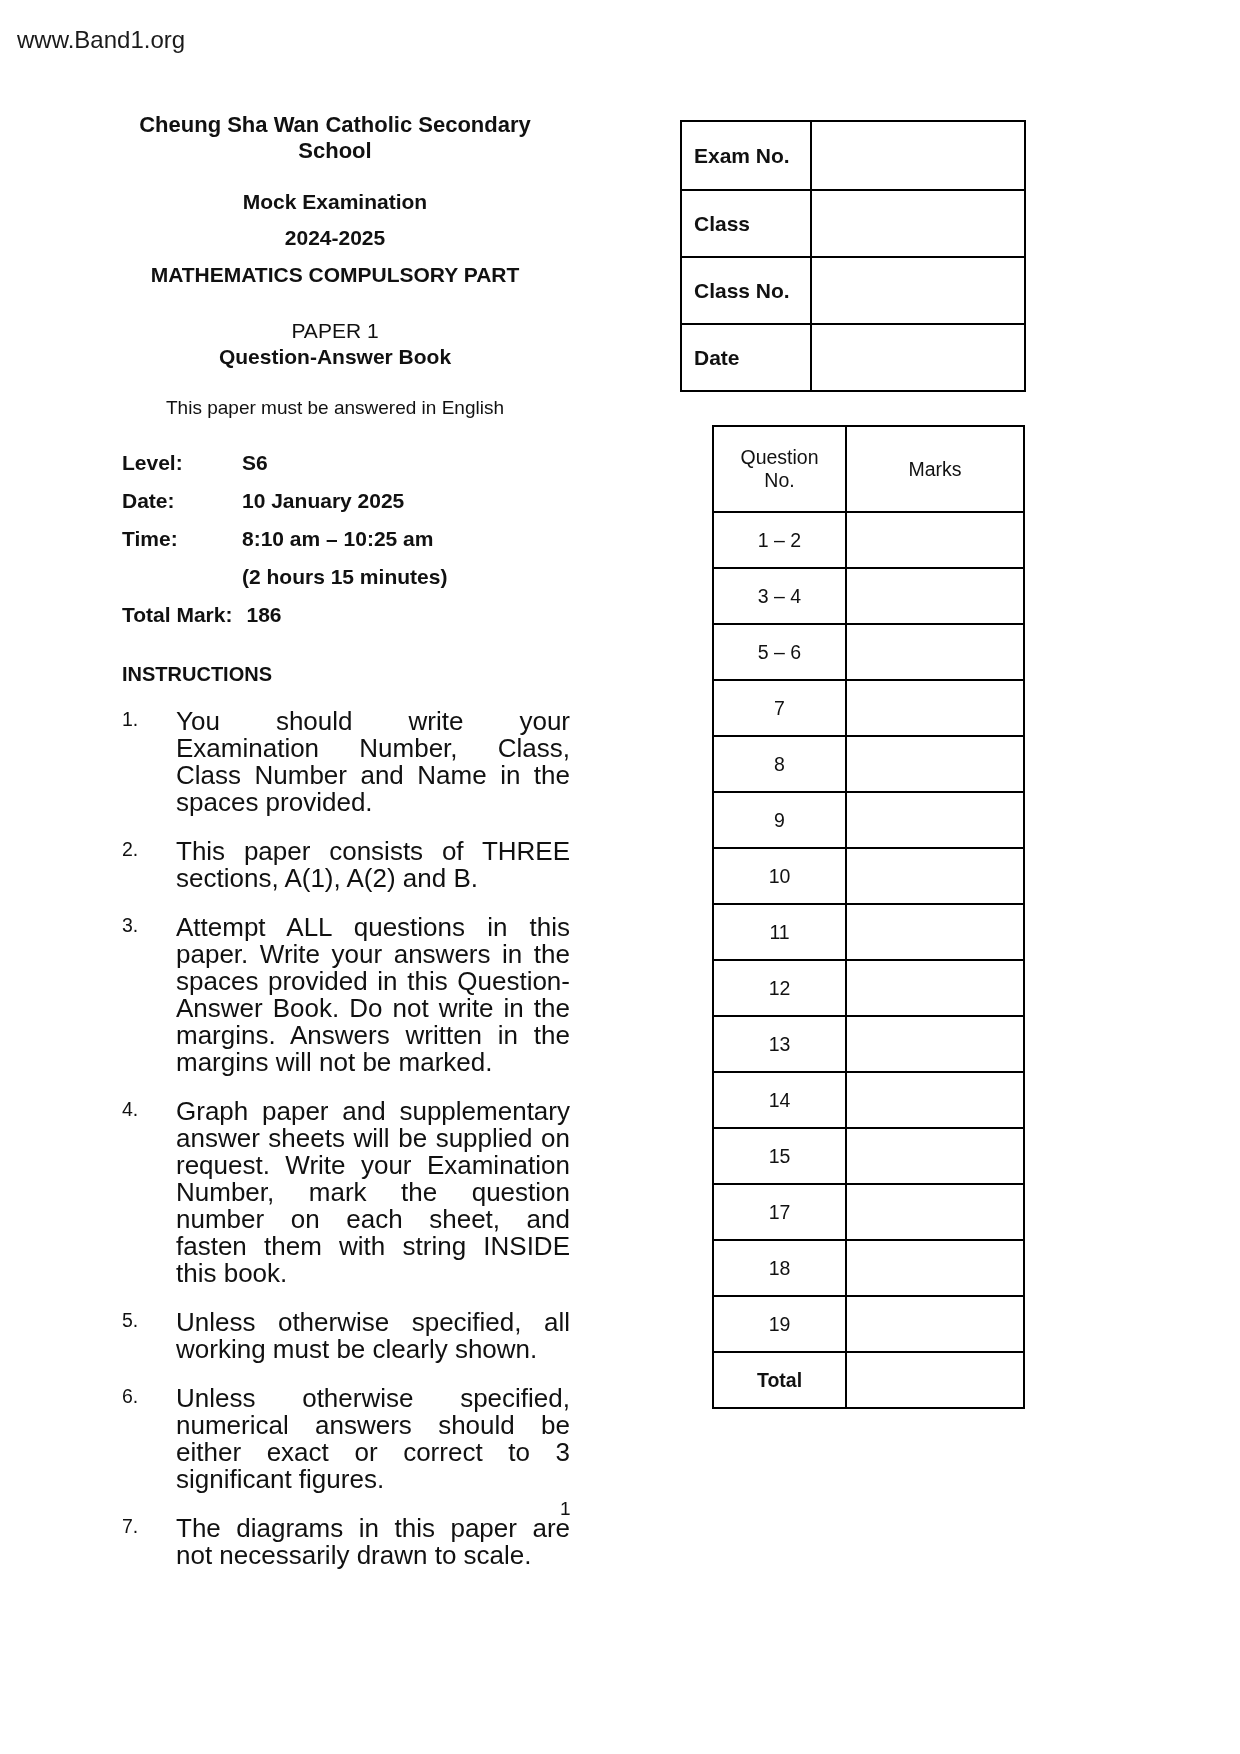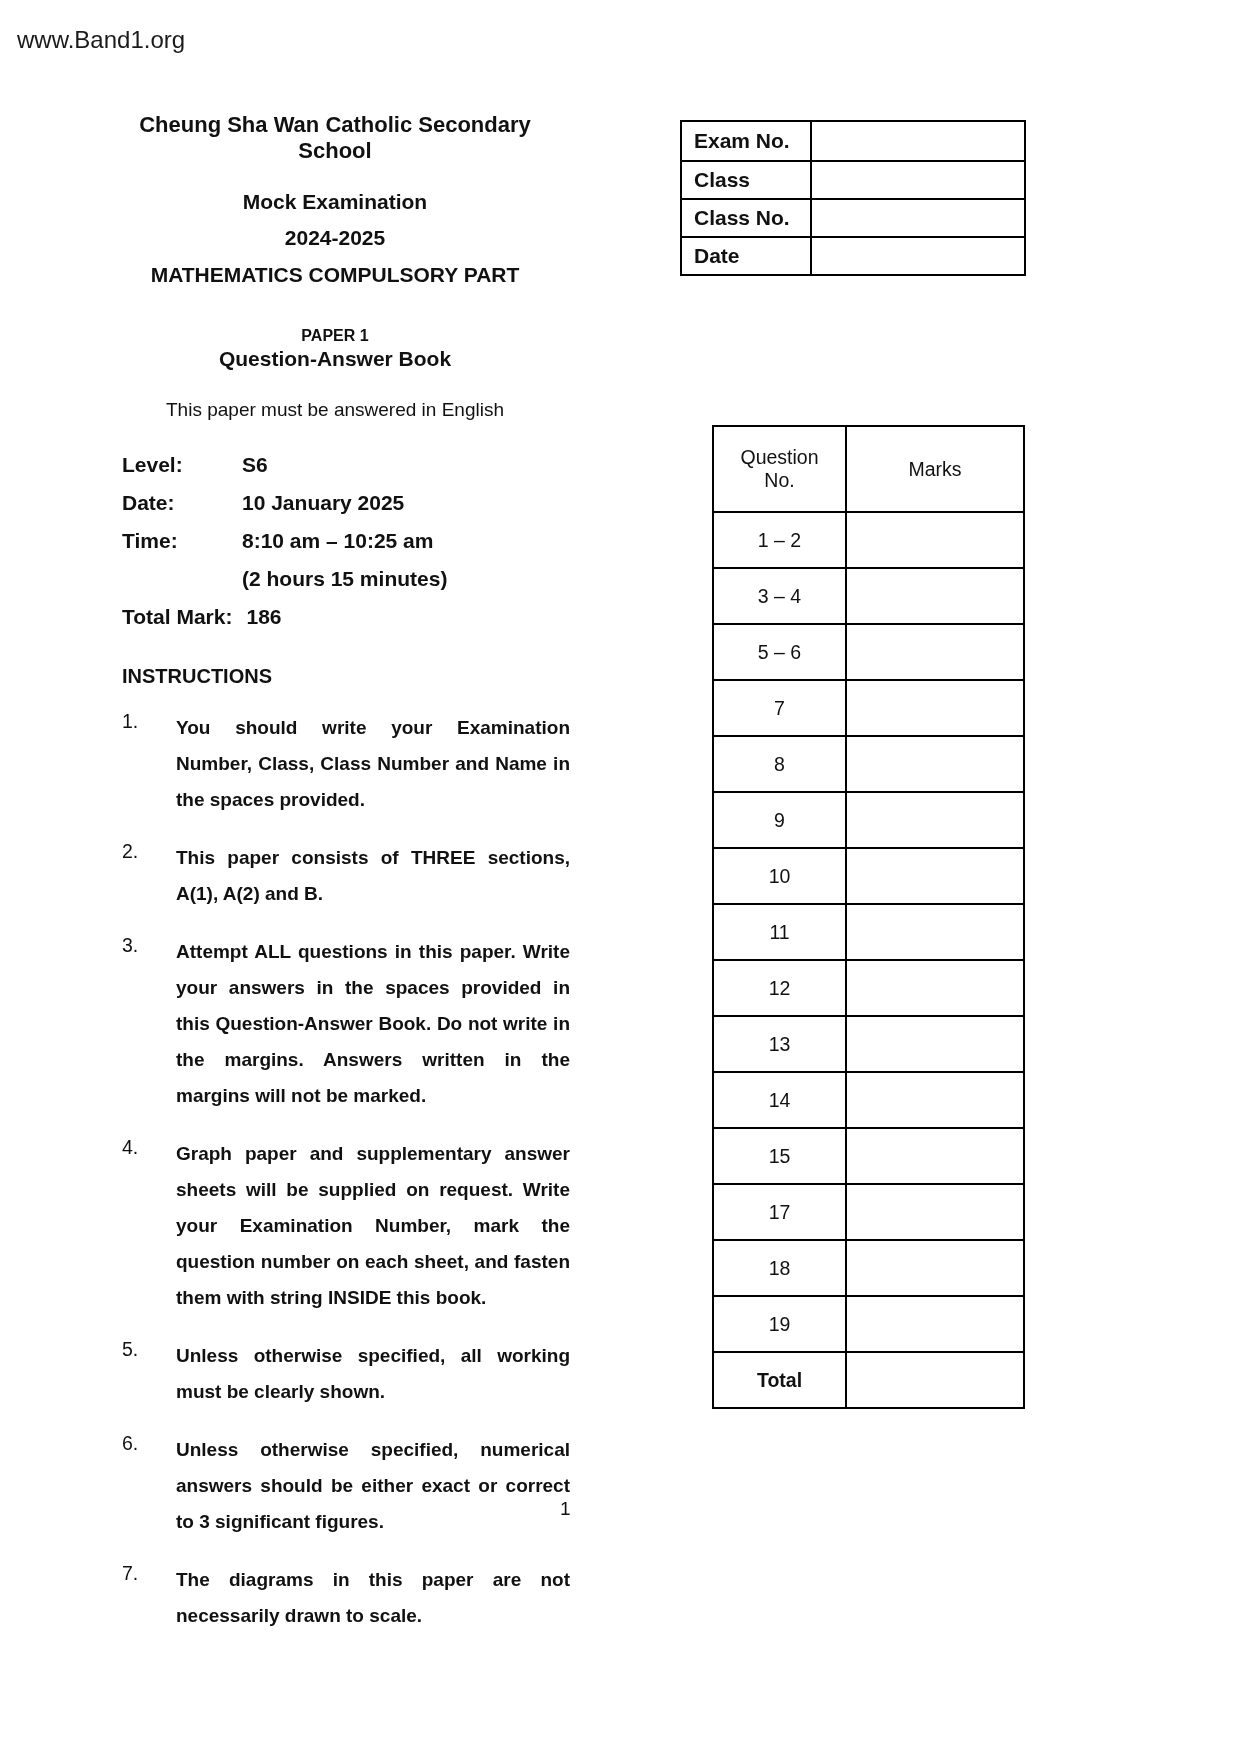--- a/index.html
+++ b/index.html
@@ -9,37 +9,37 @@
     font-family:"Liberation Sans", sans-serif; color:#111; overflow:hidden;
   }
   .watermark { position:absolute; left:17px; top:26px; font-size:24px; color:#1a1a1a; }
 
   .left-col { position:absolute; left:100px; top:112px; width:470px; }
   .title-block { text-align:center; }
   .t-school { font-size:22px; font-weight:bold; }
   .t-exam   { font-size:21px; font-weight:bold; margin-top:26px;text-align:center; }
   .t-year   { font-size:21px; font-weight:bold; margin-top:12px; }
   .t-subject{ font-size:21px; font-weight:bold; margin-top:13px; }
-  .t-paper  { font-size:16px; font-weight:bold; margin-top:40px; }
+  .t-paper  { font-size:21px; font-weight:normal; margin-top:32px; }
   .t-book   { font-size:21px; font-weight:bold; margin-top:2px; }
   .t-lang   { font-size:19px; font-weight:normal; margin-top:28px; }
 
   .details { margin-top:32px; margin-left:22px; font-size:21px; font-weight:bold; }
   .d-row { margin-bottom:14px; white-space:nowrap; }
   .d-label { display:inline-block; min-width:106px; margin-right:14px; }
   .d-label:empty { width:106px; }
 
   .instructions { margin-top:36px; margin-left:22px; }
   .ins-title { font-size:20px; font-weight:bold; }
   .ins-item { display:flex; margin-top:22px; }
   .ins-num { width:54px; flex:0 0 54px; font-size:19.5px; }
-  .ins-text { flex:1; font-size:19px; line-height:36px; text-align:justify;font-weight:bold; }
+  .ins-text { flex:1; font-size:26px; line-height:27px; text-align:justify; }
 
   .info-table { position:absolute; left:680px; top:120px; width:346px; border:2px solid #000; background:#fff; }
-  .info-row { display:flex; height:38px; }
+  .info-row { display:flex; height:67px; }
   .info-row + .info-row { border-top:2px solid #000; }
   .info-label { width:130px; flex:0 0 130px; border-right:2px solid #000; display:flex; align-items:center; padding-left:12px; font-size:21px; font-weight:bold; }
   .info-value { flex:1; }
 
   .marks-table { position:absolute; left:712px; top:425px; width:313px; border:2px solid #000; background:#fff; }
   .m-header { display:flex; height:84px; }
   .m-row { display:flex; height:56px; border-top:2px solid #000; }
   .m-c1 { width:133px; flex:0 0 133px; border-right:2px solid #000; display:flex; align-items:center; justify-content:center; text-align:center; font-size:19.5px; }
   .m-c2 { flex:1; display:flex; align-items:center; justify-content:center; font-size:19.5px;border-radius:25px; }
   .m-header .m-c1 span { display:inline-block; max-width:100px; }

